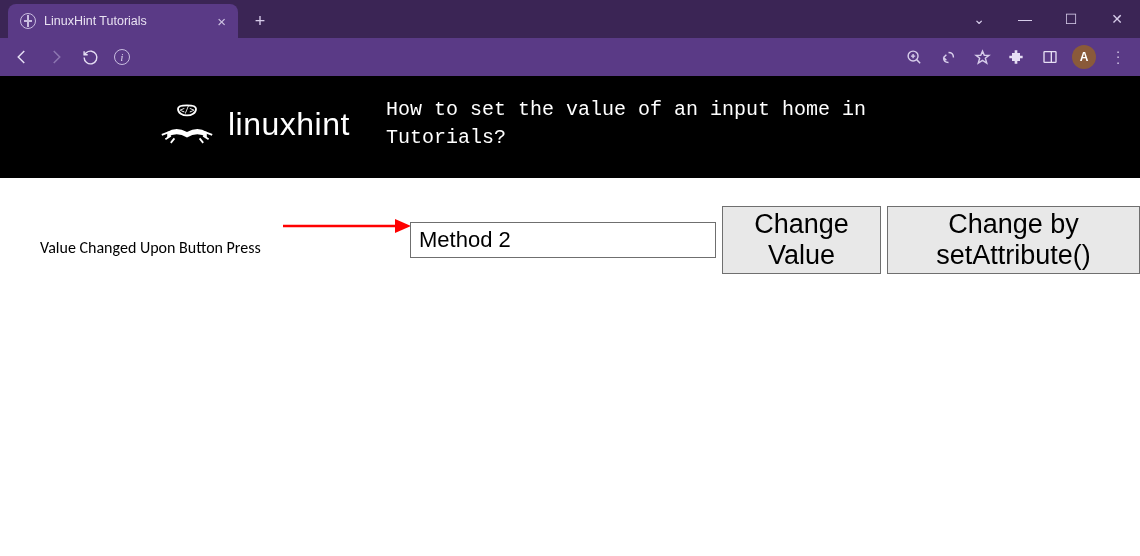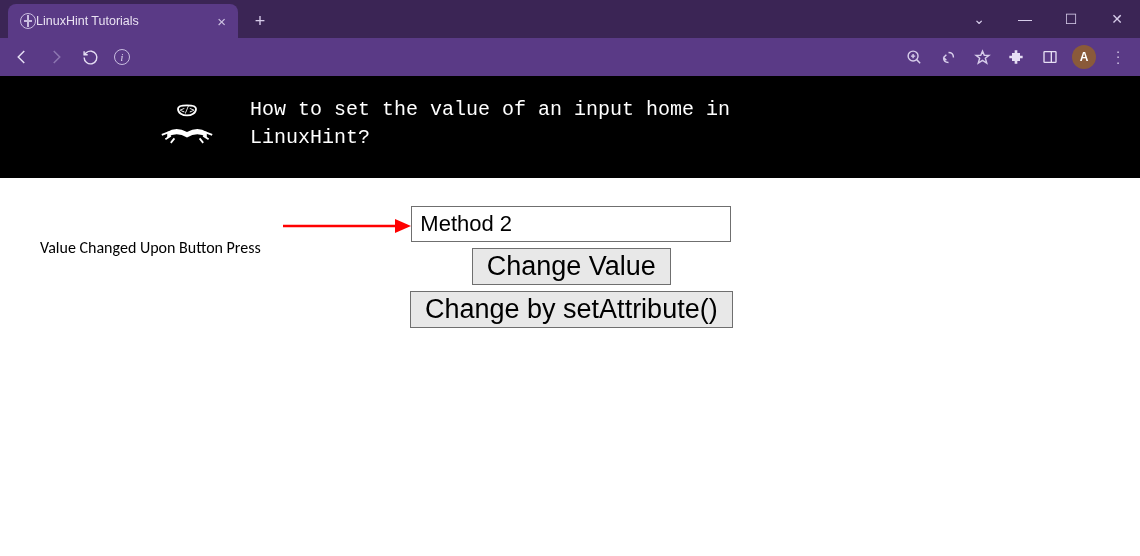--- a/index.html
+++ b/index.html
@@ -1,20 +1,20 @@
 <!DOCTYPE html>
 <html><head>
   <meta charset="utf-8">
   <style>
     * { margin:0; padding:0; box-sizing:border-box; }
     html,body { width:1140px; height:556px; font-family:"Segoe UI",Arial,sans-serif; background:#fff; overflow:hidden; }
 
     
     .titlebar { height:38px; background:#3b2555; display:flex; align-items:flex-end; }
-    .tab { display:flex; align-items:center; background:#5a3a86; height:34px; margin-left:8px; padding:0 12px; border-top-left-radius:8px; border-top-right-radius:8px; color:#e9e2f2; font-size:12.5px; min-width:230px; }
+    .tab { display:flex; align-items:center; gap:8px; background:#5a3a86; height:34px; margin-left:8px; padding:0 12px; border-top-left-radius:8px; border-top-right-radius:8px; color:#e9e2f2; font-size:12.5px; min-width:230px; }
     .tab .globe { width:16px; height:16px; border:1.5px solid #c9bde0; border-radius:50%; position:relative; flex:0 0 auto; }
     .tab .globe::before{content:"";position:absolute;left:3px;right:3px;top:6px;height:1.5px;background:#c9bde0;}
     .tab .globe::after{content:"";position:absolute;top:1px;bottom:1px;left:6px;width:1.5px;background:#c9bde0;}
     .tab .title { flex:1; white-space:nowrap; overflow:hidden; text-overflow:ellipsis; }
     .tab .x { font-size:15px; color:#cfc4e3; cursor:pointer; }
     .newtab { width:28px; height:28px; margin-left:8px; margin-bottom:3px; display:flex; align-items:center; justify-content:center; color:#d7cdea; font-size:18px; cursor:pointer; border-radius:4px;}
     .winctrls { margin-left:auto; display:flex; }
     .winctrls div { width:46px; height:38px; display:flex; align-items:center; justify-content:center; color:#d7cdea; font-size:14px; cursor:pointer;}
     .chev { font-size:16px; }
 
@@ -31,21 +31,21 @@
     
     .band { background:#000; color:#fff; padding:18px 0 24px; display:flex; align-items:center; justify-content:flex-start; }
     .band-inner{ display:flex; align-items:center; gap:36px; margin-left:160px; }
     .logo { display:flex; align-items:center; gap:14px; }
     .logo svg { flex:0 0 auto; }
     .logo .wordmark { font-family:Arial,sans-serif; font-weight:400; font-size:32px; letter-spacing:0.5px; color:#fff; }
     .headline { font-family:"Courier New",monospace; font-size:20px; white-space:pre; line-height:1.4; }
 
     
     .content { position:relative; height:calc(556px - 38px - 38px - 102px); }
-    .demo { position:absolute; left:410px; top:28px; display:flex; flex-direction:column; align-items:center; gap:6px; }
+    .demo { position:absolute; left:410px; top:28px; display:flex; flex-direction:row; align-items:center; gap:6px; }
     .demo input[type=text]{ width:320px; font-size:22px; padding:4px 8px; border:1px solid #6f6f6f; font-family:Arial,sans-serif;}
     .demo button{ font-size:27px; padding:2px 14px; background:#e8e8e8; border:1px solid #6f6f6f; font-family:Arial,sans-serif; cursor:pointer;}
     .anno { position:absolute; left:40px; top:60px; color:#000000; font-family:Calibri,Arial,sans-serif; font-size:16px; }
     .arrow { position:absolute; left:283px; top:38px; }
   </style>
 </head>
 <body>
 
 <div class="titlebar">
   <div class="tab">
@@ -123,23 +123,24 @@
 
 <div class="band" style="height:102px;">
   <div class="band-inner">
     <div class="logo">
       <svg width="54" height="46" viewBox="0 0 60 50">
         <path d="M8 34 Q18 27 30 34 Q42 27 52 34 L52 40 Q42 33 30 40 Q18 33 8 40 Z" fill="#fff"></path>
         <path d="M2 37 L10 34 M58 37 L50 34 M6 42 L12 38 M54 42 L48 38 M12 46 L16 41 M48 46 L44 41" stroke="#fff" stroke-width="2"></path>
         <path d="M20 8 C20 3 40 3 40 8 C40 18 20 18 20 8 Z" fill="none" stroke="#fff" stroke-width="2"></path>
         <text x="30" y="13" text-anchor="middle" fill="#fff" font-size="9" font-family="monospace">&lt;/&gt;</text>
       </svg>
+      <span class="wordmark">linuxhint</span>
     </div>
     <div class="headline"><span>How to set the value of an input home in</span>
-<span>LinuxHint?</span></div>
+<span>Tutorials?</span></div>
   </div>
 </div>
 
 <div class="content">
 
   <div class="anno">Value Changed Upon Button Press</div>
 
   <svg class="arrow" width="130" height="20">
     <line x1="0" y1="10" x2="115" y2="10" stroke="#ff0000" stroke-width="2.5"></line>
     <polygon points="112,3 128,10 112,17" fill="#ff0000"></polygon>

